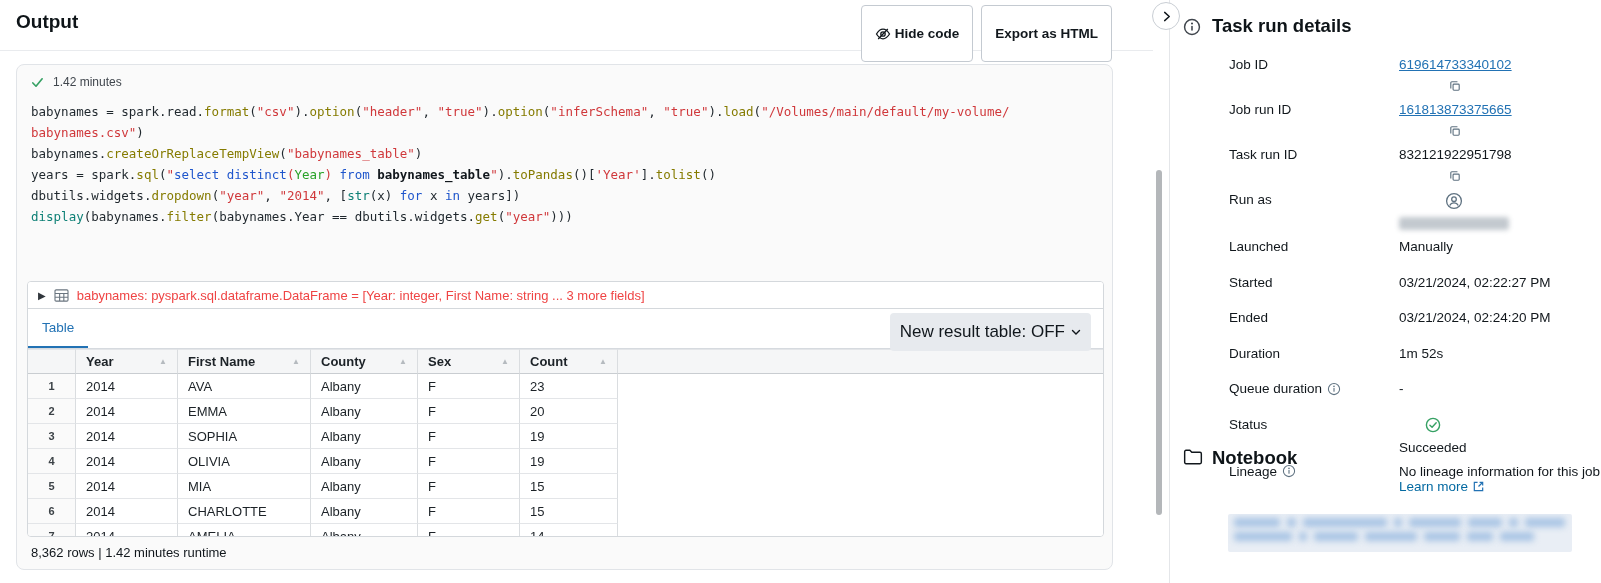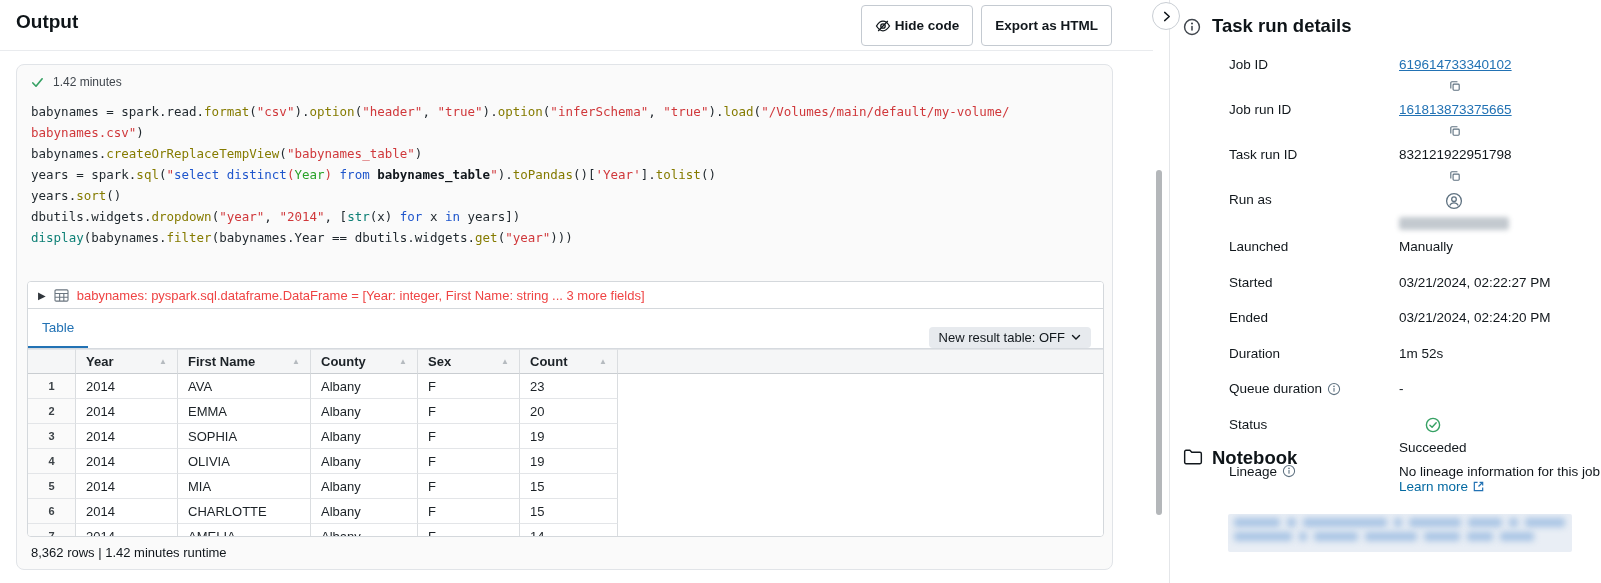--- a/index.html
+++ b/index.html
@@ -8,21 +8,21 @@
     background:#ffffff;color:#11171c;
     font-family:"Liberation Sans","DejaVu Sans",sans-serif;
     -webkit-font-smoothing:antialiased;
   }
   
   .left-region{position:absolute;left:0;top:0;width:1169px;height:583px;}
   .left-header{position:absolute;left:0;top:0;width:1153px;height:50px;border-bottom:1px solid #e9ebee;background:#fff;}
   .page-title{position:absolute;left:16px;top:11px;font-size:19px;font-weight:700;color:#0e1418;}
   .hdr-buttons{position:absolute;top:5px;right:41px;display:flex;gap:8px;}
   .btn{
-    display:flex;align-items:center;gap:4px;height:31px;padding:4px 13px;
+    display:flex;align-items:center;gap:4px;height:31px;padding:12px 13px;
     background:#fff;border:1px solid #c4cad1;border-radius:4px;
     font-size:13.5px;font-weight:600;color:#11171c;cursor:pointer;white-space:nowrap;
   }
   .collapse-btn{
     position:absolute;left:1152px;top:2px;width:26px;height:26px;border-radius:50%;
     background:#fff;border:1px solid #c9ced4;display:flex;align-items:center;justify-content:center;
     cursor:pointer;z-index:5;
   }
   .v-divider{position:absolute;left:1169px;top:0;width:1px;height:583px;background:#e4e6e9;}
   .scroll-thumb{position:absolute;left:1156px;top:170px;width:6px;height:345px;border-radius:3px;background:#b4b7ba;}
@@ -50,22 +50,22 @@
   }
   .df-row{height:26px;display:flex;align-items:center;gap:8px;padding:0 10px;border-bottom:1px solid #d4d8dc;background:#fff;cursor:pointer;}
   .df-caret{font-size:10px;color:#30363c;}
   .df-text{font-size:13px;color:#ef4444;}
   .tabs-row{height:39px;display:flex;align-items:center;border-bottom:1px solid #d6dadf;position:relative;}
   .tab-active{
     height:100%;display:flex;align-items:center;padding:0 14px;box-sizing:border-box;
     font-size:13.5px;color:#2272b4;border-bottom:2px solid #2272b4;cursor:pointer;
   }
   .pill{
-    position:absolute;right:12px;top:18px;display:flex;align-items:center;gap:6px;
-    background:#e7eaee;border-radius:4px;padding:3px 10px;font-size:13px;color:#11171c;cursor:pointer;
+    position:absolute;right:12px;top:4px;display:flex;align-items:center;gap:6px;
+    background:#e7eaee;border-radius:4px;padding:9px 10px;font-size:17px;color:#11171c;cursor:pointer;
   }
   .tbl{width:100%;}
   .tr{display:flex;}
   .tc{box-sizing:border-box;padding:0 10px;font-size:13px;color:#1c2227;display:flex;align-items:center;height:25px;border-right:1px solid #dadde0;border-bottom:1px solid #e3e5e8;background:#fff;}
   .tr.head .tc{background:#f5f6f7;font-weight:700;border-bottom:1px solid #c9cdd1;border-top:1px solid #e3e5e8;}
   .tc.num{width:48px;justify-content:center;background:#fafafa;font-size:11px;color:#3c4247;font-weight:600;padding:0 4px;}
   .tc.c0{width:102px;}
   .tc.c1{width:133px;}
   .tc.c2{width:107px;}
   .tc.c3{width:102px;}
@@ -126,21 +126,20 @@
         </svg>
       </span>
       <span>1.42 minutes</span>
     </div>
 
     <div class="code-block" id="code-block">
         <div class="code-line"><span class="tk-pl">babynames = spark.read.</span><span class="tk-fn">format</span><span class="tk-pl">(</span><span class="tk-st">"csv"</span><span class="tk-pl">).</span><span class="tk-fn">option</span><span class="tk-pl">(</span><span class="tk-st">"header"</span><span class="tk-pl">, </span><span class="tk-st">"true"</span><span class="tk-pl">).</span><span class="tk-fn">option</span><span class="tk-pl">(</span><span class="tk-st">"inferSchema"</span><span class="tk-pl">, </span><span class="tk-st">"true"</span><span class="tk-pl">).</span><span class="tk-fn">load</span><span class="tk-pl">(</span><span class="tk-st">"/Volumes/main/default/my-volume/</span></div>
         <div class="code-line"><span class="tk-st">babynames.csv"</span><span class="tk-pl">)</span></div>
         <div class="code-line"><span class="tk-pl">babynames.</span><span class="tk-fn">createOrReplaceTempView</span><span class="tk-pl">(</span><span class="tk-st">"babynames_table"</span><span class="tk-pl">)</span></div>
         <div class="code-line"><span class="tk-pl">years = spark.</span><span class="tk-fn">sql</span><span class="tk-pl">(</span><span class="tk-st">"</span><span class="tk-kw">select distinct</span><span class="tk-st">(</span><span class="tk-gr">Year</span><span class="tk-st">) </span><span class="tk-kw">from</span><span class="tk-st"> </span><span class="tk-tb">babynames_table</span><span class="tk-st">"</span><span class="tk-pl">).</span><span class="tk-fn">toPandas</span><span class="tk-pl">()[</span><span class="tk-st">'Year'</span><span class="tk-pl">].</span><span class="tk-fn">tolist</span><span class="tk-pl">()</span></div>
-        <div class="code-line"><span class="tk-pl">years.</span><span class="tk-fn">sort</span><span class="tk-pl">()</span></div>
         <div class="code-line"><span class="tk-pl">dbutils.widgets.</span><span class="tk-fn">dropdown</span><span class="tk-pl">(</span><span class="tk-st">"year"</span><span class="tk-pl">, </span><span class="tk-st">"2014"</span><span class="tk-pl">, [</span><span class="tk-bi">str</span><span class="tk-pl">(x) </span><span class="tk-kw">for</span><span class="tk-pl"> x </span><span class="tk-kw">in</span><span class="tk-pl"> years])</span></div>
         <div class="code-line"><span class="tk-bi">display</span><span class="tk-pl">(babynames.</span><span class="tk-fn">filter</span><span class="tk-pl">(babynames.Year == dbutils.widgets.</span><span class="tk-fn">get</span><span class="tk-pl">(</span><span class="tk-st">"year"</span><span class="tk-pl">)))</span></div>
       </div>
 
     <div class="result-box">
       <div class="df-row">
         <span class="df-caret">▶</span>
         <span>
           <svg width="15" height="13" viewBox="0 0 16 14" fill="none" stroke="#6b7680" stroke-width="1.2">
             <rect x="1" y="1" width="14" height="12" rx="1.2"></rect>

